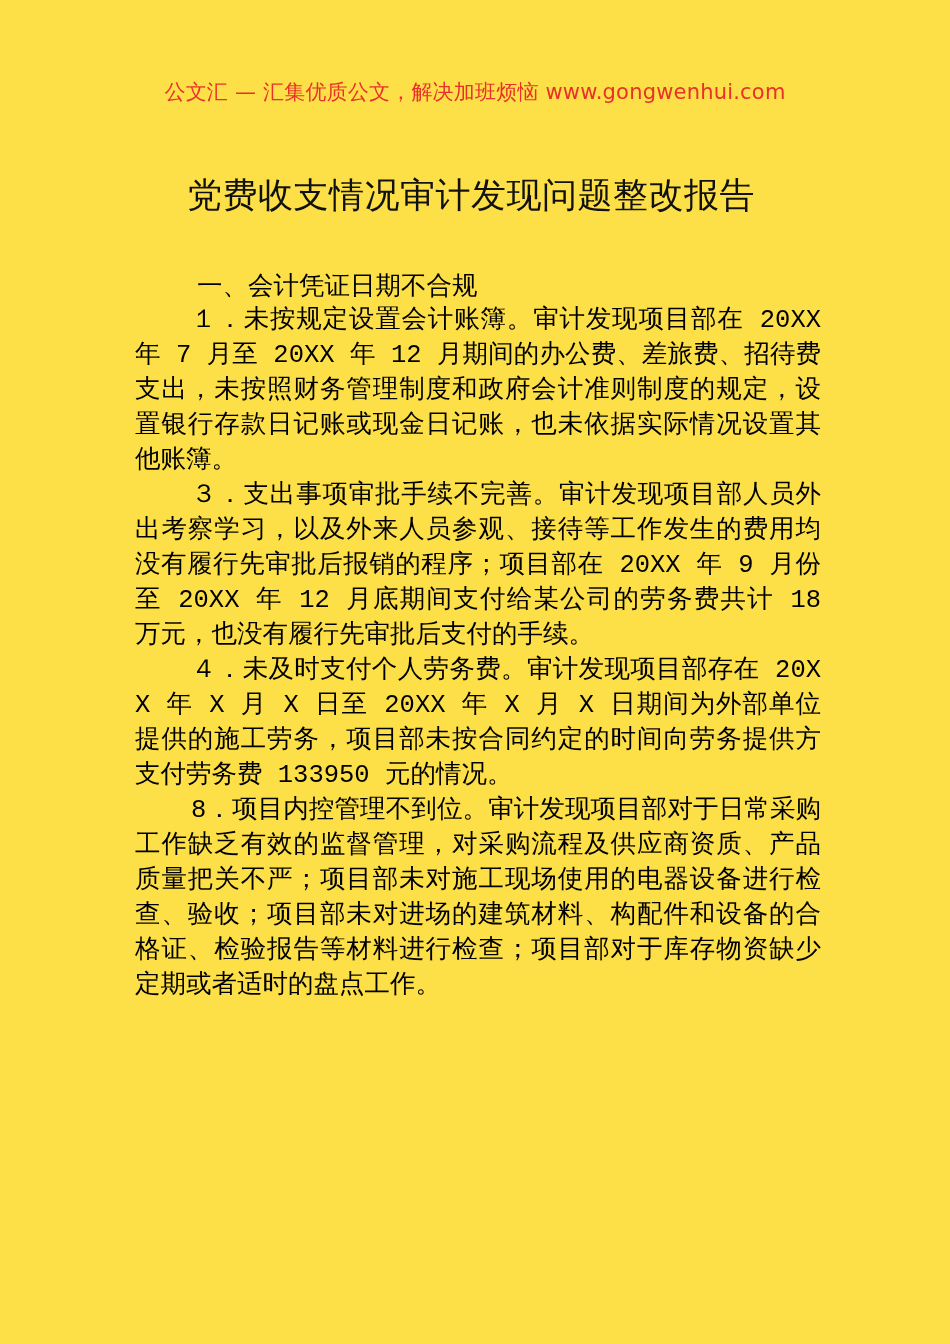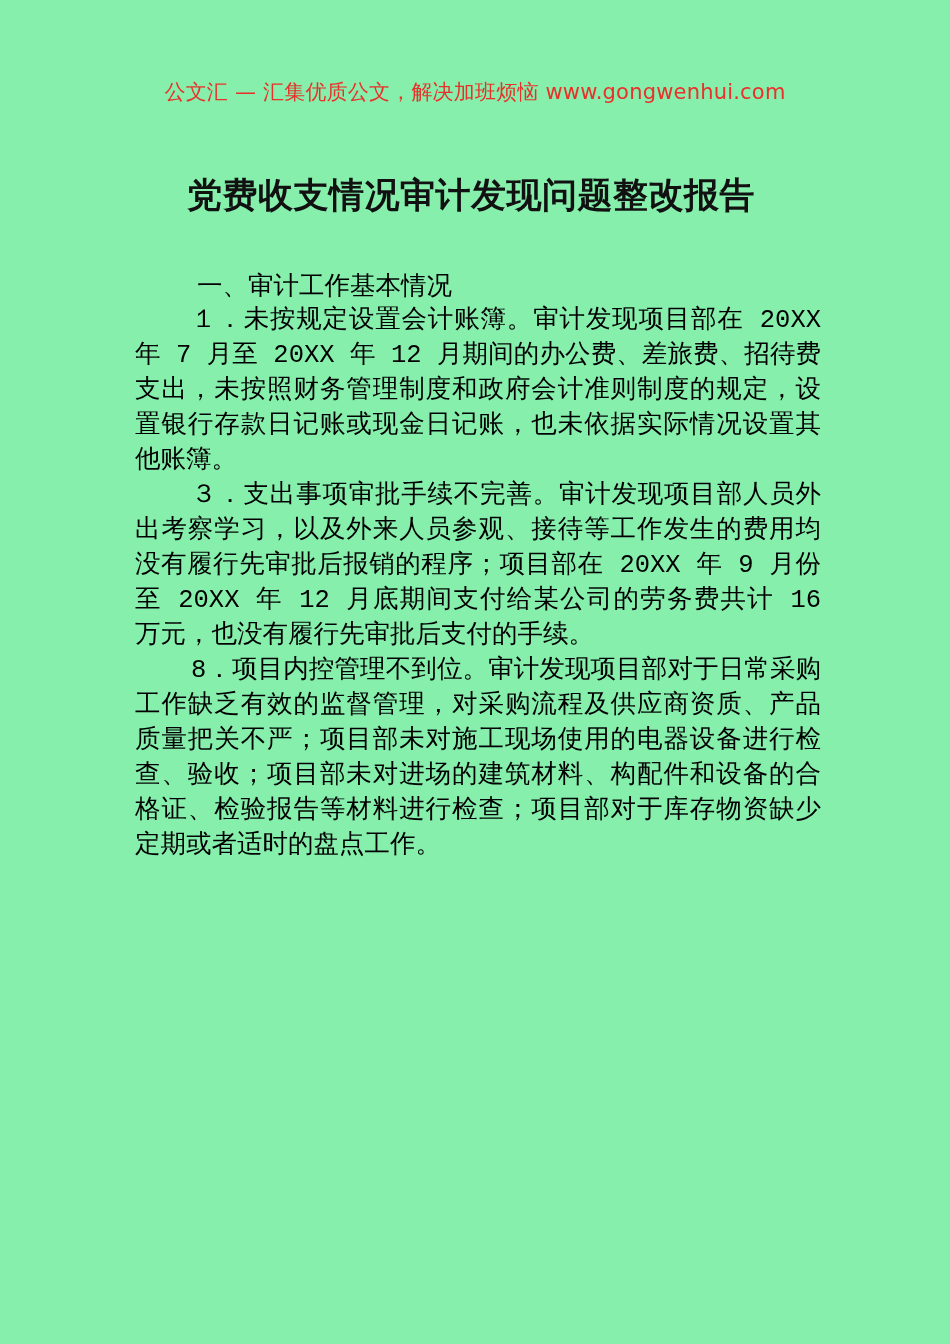--- a/index.html
+++ b/index.html
@@ -13,21 +13,21 @@
     position: relative;
     font-family: "DejaVu Sans", "Liberation Sans", sans-serif;
     color: #000000;
     overflow: hidden;
   }
 
   .page {
     width: 950px;
     height: 1344px;
     position: relative;
-    background: #86efac;
+    background: #fde047;
     box-sizing: border-box;
   }
 
   
   .watermark {
     position: absolute;
     top: 78px;
     left: 0;
     width: 950px;
     text-align: center;
@@ -42,21 +42,21 @@
   .watermark .wm-url { font-size: 21px; }
 
   
   .doc-title {
     position: absolute;
     top: 170px;
     left: 135px;
     width: 683px;
     font-size: 35px;
     line-height: 50px;
-    font-weight: bold;
+    font-weight: normal;
     letter-spacing: 0.5px;
     text-align: left;
     padding-left: 52px;
     box-sizing: border-box;
     color: #111111;
   }
 
   
   .doc-body {
     position: absolute;
@@ -93,19 +93,20 @@
 <div class="page">
 
   <div class="watermark" style="color: rgb(232, 49, 42);">
     <span class="wm-cn">公文汇 — 汇集优质公文，解决加班烦恼</span>
     <span class="wm-url">www.gongwenhui.com</span>
   </div>
 
   <div class="doc-title">党费收支情况审计发现问题整改报告</div>
 
   <div class="doc-body">
-    <p class="para heading">一、审计工作基本情况</p>
+    <p class="para heading">一、会计凭证日期不合规</p>
     <p class="para indent">１．未按规定设置会计账簿。审计发现项目部在 20XX 年 7 月至 20XX 年 12 月期间的办公费、差旅费、招待费支出，未按照财务管理制度和政府会计准则制度的规定，设置银行存款日记账或现金日记账，也未依据实际情况设置其他账簿。</p>
-    <p class="para indent">３．支出事项审批手续不完善。审计发现项目部人员外出考察学习，以及外来人员参观、接待等工作发生的费用均没有履行先审批后报销的程序；项目部在 20XX 年 9 月份至 20XX 年 12 月底期间支付给某公司的劳务费共计 16 万元，也没有履行先审批后支付的手续。</p>
+    <p class="para indent">３．支出事项审批手续不完善。审计发现项目部人员外出考察学习，以及外来人员参观、接待等工作发生的费用均没有履行先审批后报销的程序；项目部在 20XX 年 9 月份至 20XX 年 12 月底期间支付给某公司的劳务费共计 18 万元，也没有履行先审批后支付的手续。</p>
+    <p class="para indent">４．未及时支付个人劳务费。审计发现项目部存在 20XX 年 X 月 X 日至 20XX 年 X 月 X 日期间为外部单位提供的施工劳务，项目部未按合同约定的时间向劳务提供方支付劳务费 133950 元的情况。</p>
     <p class="para indent">8．项目内控管理不到位。审计发现项目部对于日常采购工作缺乏有效的监督管理，对采购流程及供应商资质、产品质量把关不严；项目部未对施工现场使用的电器设备进行检查、验收；项目部未对进场的建筑材料、构配件和设备的合格证、检验报告等材料进行检查；项目部对于库存物资缺少定期或者适时的盘点工作。</p>
   </div>
 
 </div>
 
 </body></html>

